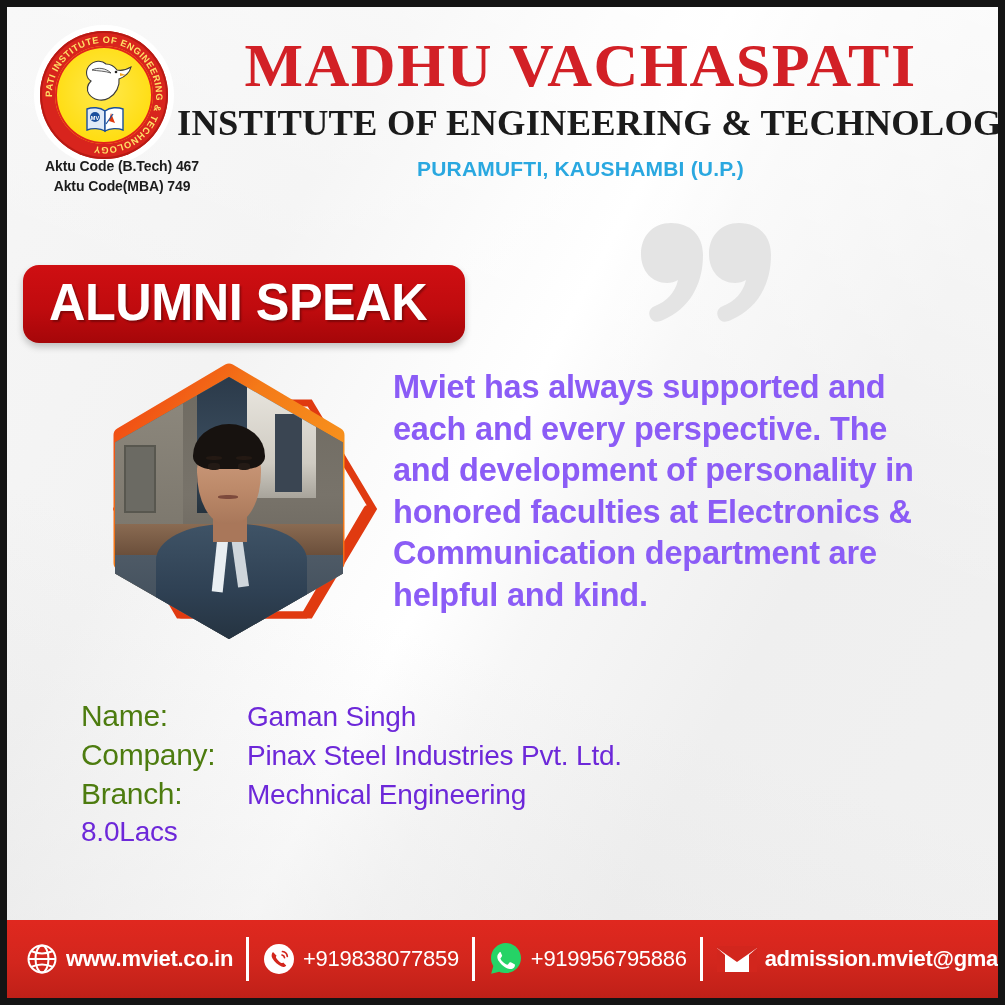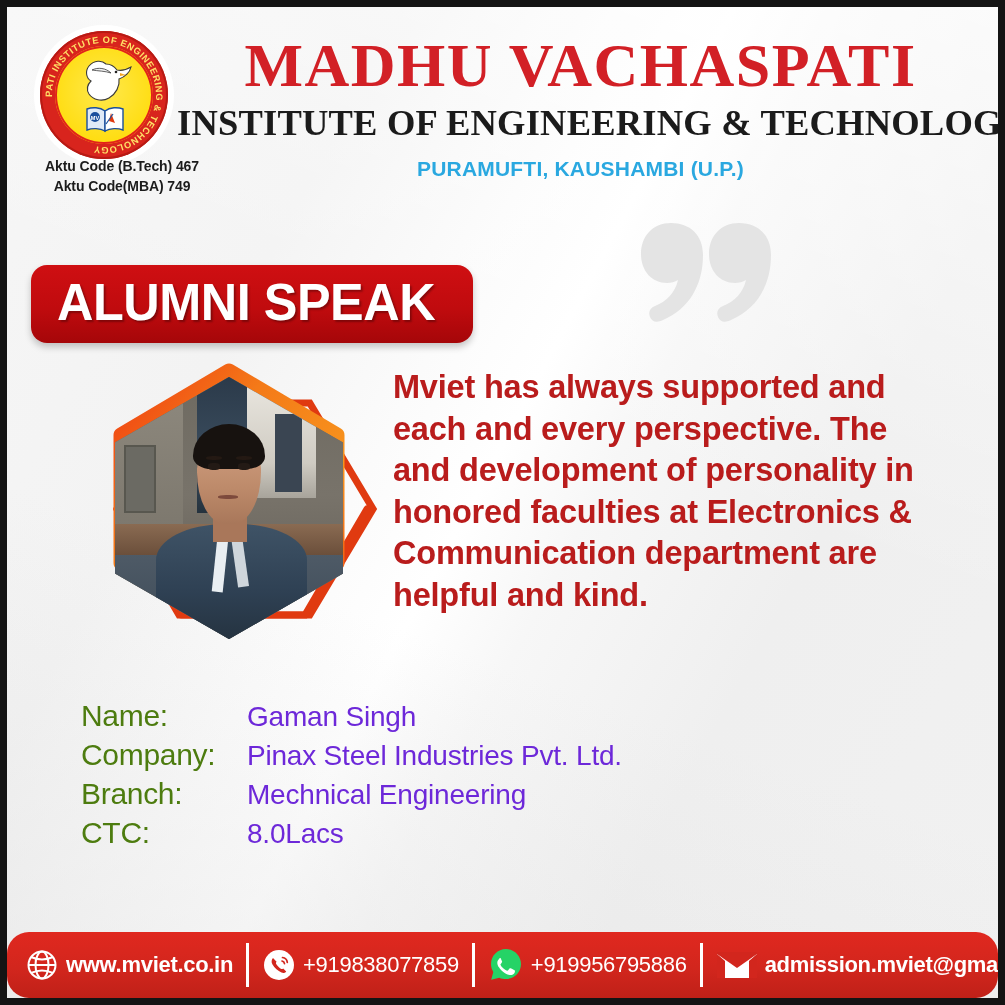--- a/index.html
+++ b/index.html
@@ -143,21 +143,21 @@
     font-weight: bold;
     font-size: 21px;
     letter-spacing: 0.2px;
     margin-top: 14px;
     white-space: nowrap;
   }
 
   
   .alumni-badge {
     position: absolute;
-    left: 24px;
+    left: 16px;
     top: 258px;
     padding: 11px 26px 15px 26px;
     background: linear-gradient(180deg, #cf0f12 0%, #c00b0e 55%, #a50609 100%);
     border-radius: 16px;
     box-shadow: 0 4px 7px rgba(0,0,0,0.22);
   }
   .alumni-badge-label {
     color: #ffffff;
     font-weight: bold;
     font-size: 52px;
@@ -279,21 +279,21 @@
     position: absolute; left: 45%; top: 45%; width: 9%; height: 1.5%;
     background: #7d4a3c; border-radius: 40%;
   }
 
   
   .quote-text {
     position: absolute;
     left: 386px;
     top: 360px;
     width: 582px;
-    color: #b91c1c;
+    color: #8b5cf6;
     font-weight: bold;
     font-size: 32.5px;
     line-height: 1.28;
     letter-spacing: -0.2px;
     text-align: justify;
   }
   .quote-text .last-line { text-align: left; }
 
   
   .details {
@@ -319,27 +319,26 @@
     color: #6d28d9;
     font-weight: normal;
     font-size: 28px;
     letter-spacing: -0.2px;
   }
 
   
   .footer {
     position: absolute;
     left: 0; right: 0; bottom: 0;
-    height: 66px;
+    height: 78px;
     background: linear-gradient(180deg, #e0281f 0%, #d2261d 55%, #bf2018 100%);
     display: flex;
     align-items: center;
     padding: 0 18px;
     box-sizing: border-box;
-    border-radius: 22px;
   }
   .f-item {
     display: flex;
     align-items: center;
     color: #ffffff;
     font-size: 22px;
     font-weight: bold;
     letter-spacing: -0.3px;
     white-space: nowrap;
   }
@@ -481,21 +480,20 @@
     </div>
     <div class="detail-row">
       <div class="detail-label">Company:</div>
       <div class="detail-value">Pinax Steel Industries Pvt. Ltd.</div>
     </div>
     <div class="detail-row">
       <div class="detail-label">Branch:</div>
       <div class="detail-value">Mechnical Engineering</div>
     </div>
     <div class="detail-row">
-      <div class="detail-label">CTC:</div>
       <div class="detail-value">8.0Lacs</div>
     </div>
   </div>
 
   <div class="footer">
 
     <div class="f-item">
       <span class="f-icon">
         <svg width="34" height="34" viewBox="0 0 34 34">
           <circle cx="17" cy="17" r="13.5" fill="none" stroke="#ffffff" stroke-width="2"></circle>

